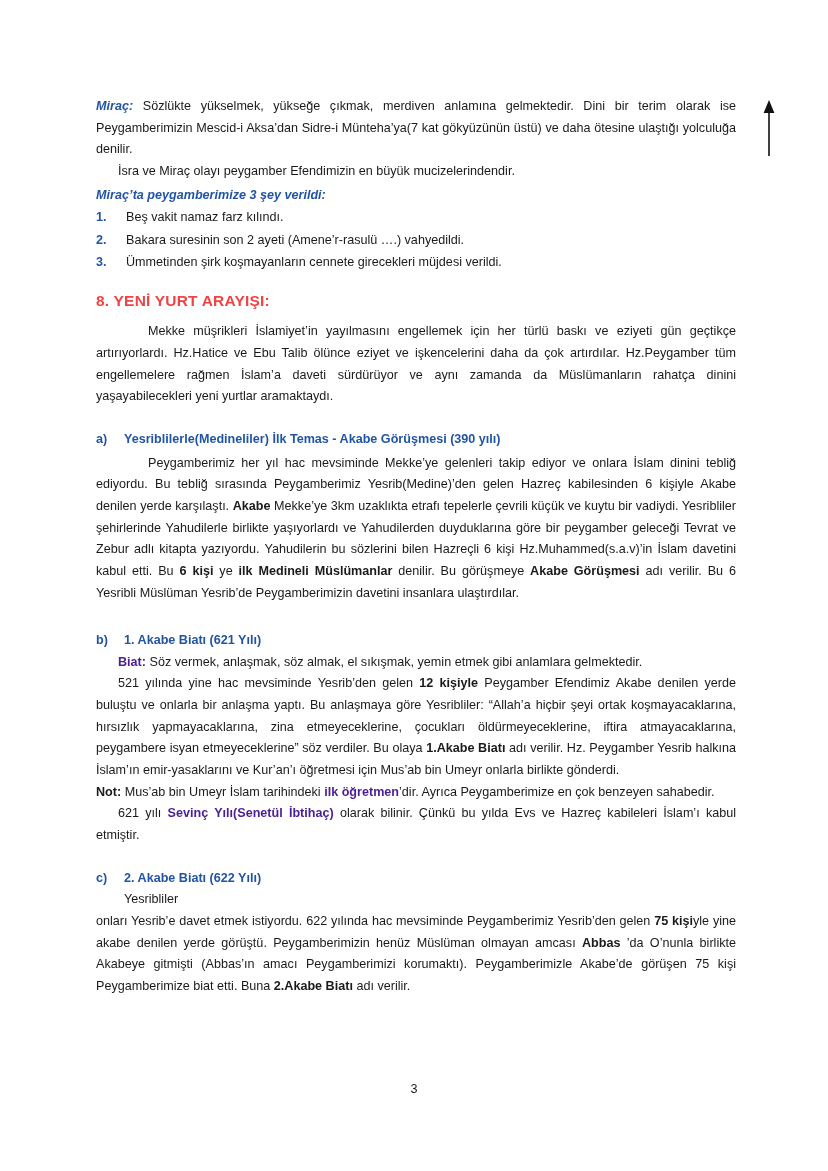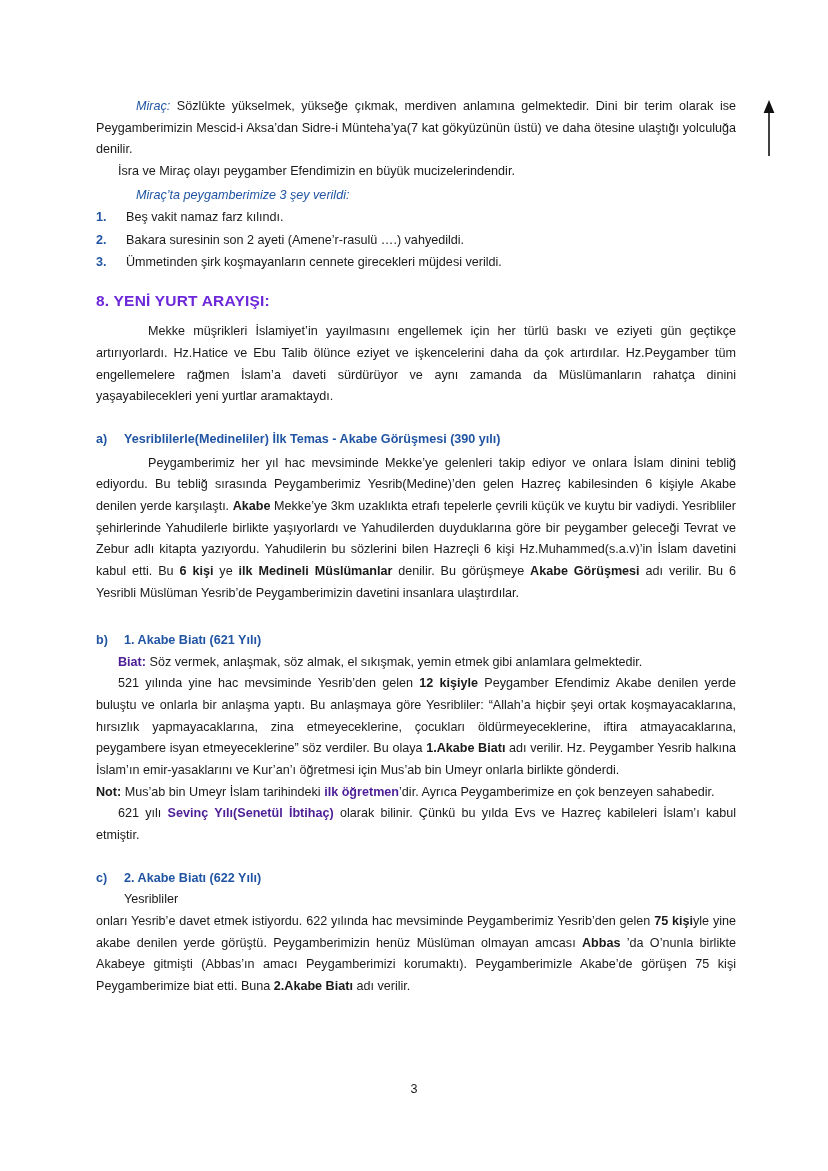--- a/index.html
+++ b/index.html
@@ -26,29 +26,28 @@
     margin: 0;
     font-size: 12.6px;
     line-height: 1.72;
     color: #1a1a1a;
   }
   .just { text-align: justify; text-justify: inter-word; }
   .b { font-weight: bold; }
   .blue-italic-bold {
     color: #2155A3;
     font-style: italic;
-    font-weight: normal;
-    margin-left: 40px;
+    font-weight: bold;
   }
   .red-bold {
     color: #4c1d95;
     font-weight: bold;
   }
   .heading-red {
-    color: #6d28d9;
+    color: #ef4444;
     font-weight: bold;
     font-size: 15.5px;
     line-height: 1.6;
     letter-spacing: 0.2px;
   }
   .indent-first { text-indent: 52px; }
   .indent-small { text-indent: 22px; }
   .sect-head {
     display: flex;
     font-size: 12.6px;

